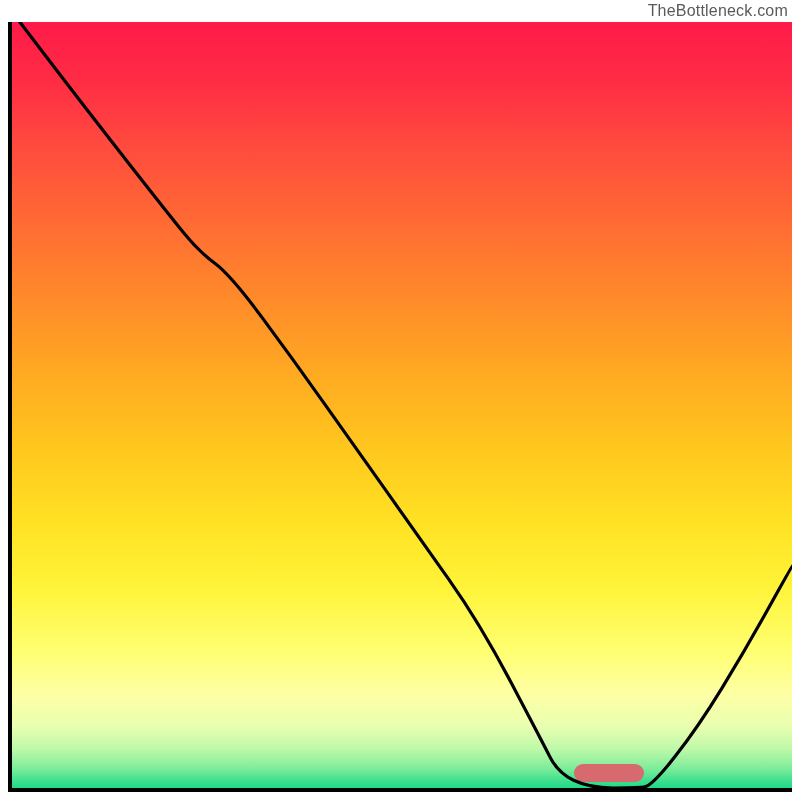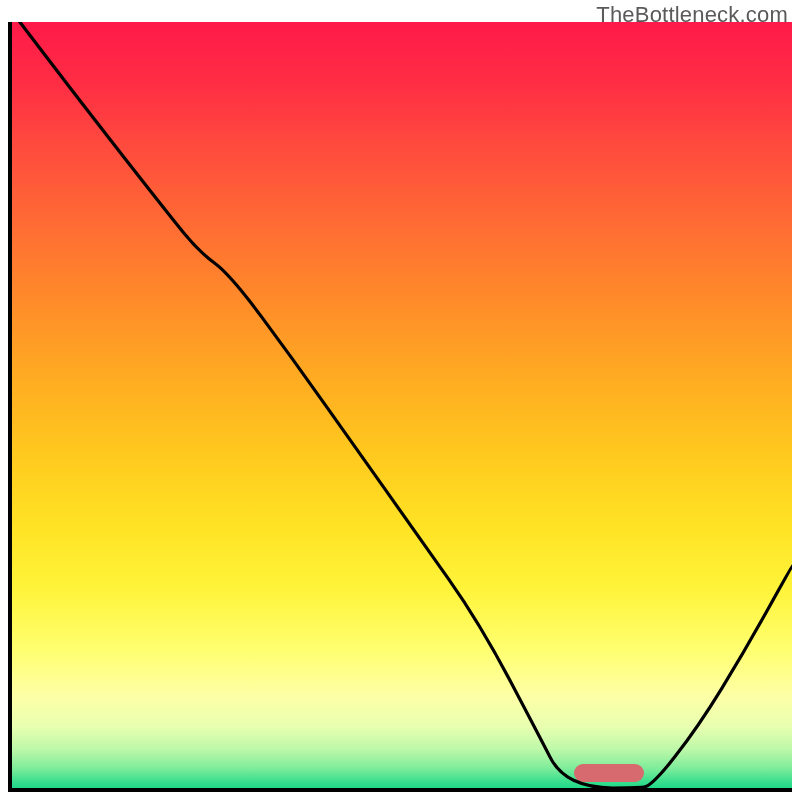--- a/index.html
+++ b/index.html
@@ -9,21 +9,21 @@
     height: 800px;
     background: #ffffff;
     font-family: Arial, Helvetica, sans-serif;
     overflow: hidden;
   }
   .watermark {
     position: absolute;
     top: 2px;
     right: 12px;
     color: #5a5a5a;
-    font-size: 22px;
+    font-size: 16px;
     font-weight: 500;
     letter-spacing: 0.2px;
     z-index: 30;
   }
   .frame {
     position: absolute;
     top: 22px;
     left: 8px;
     width: 784px;
     height: 770px;

